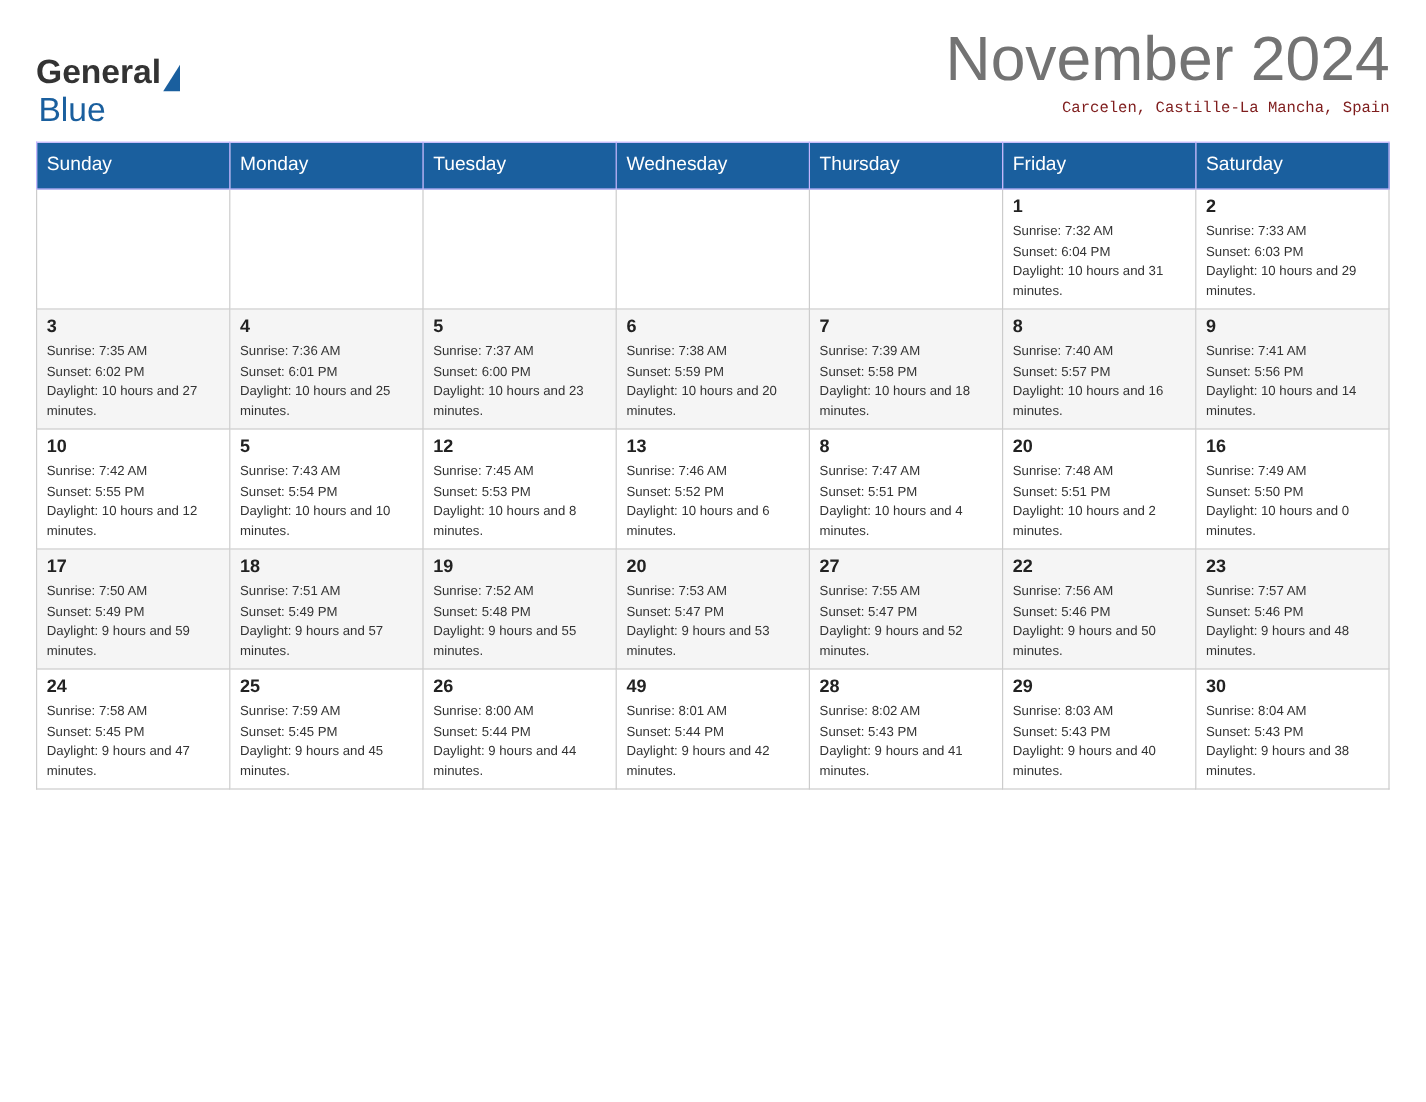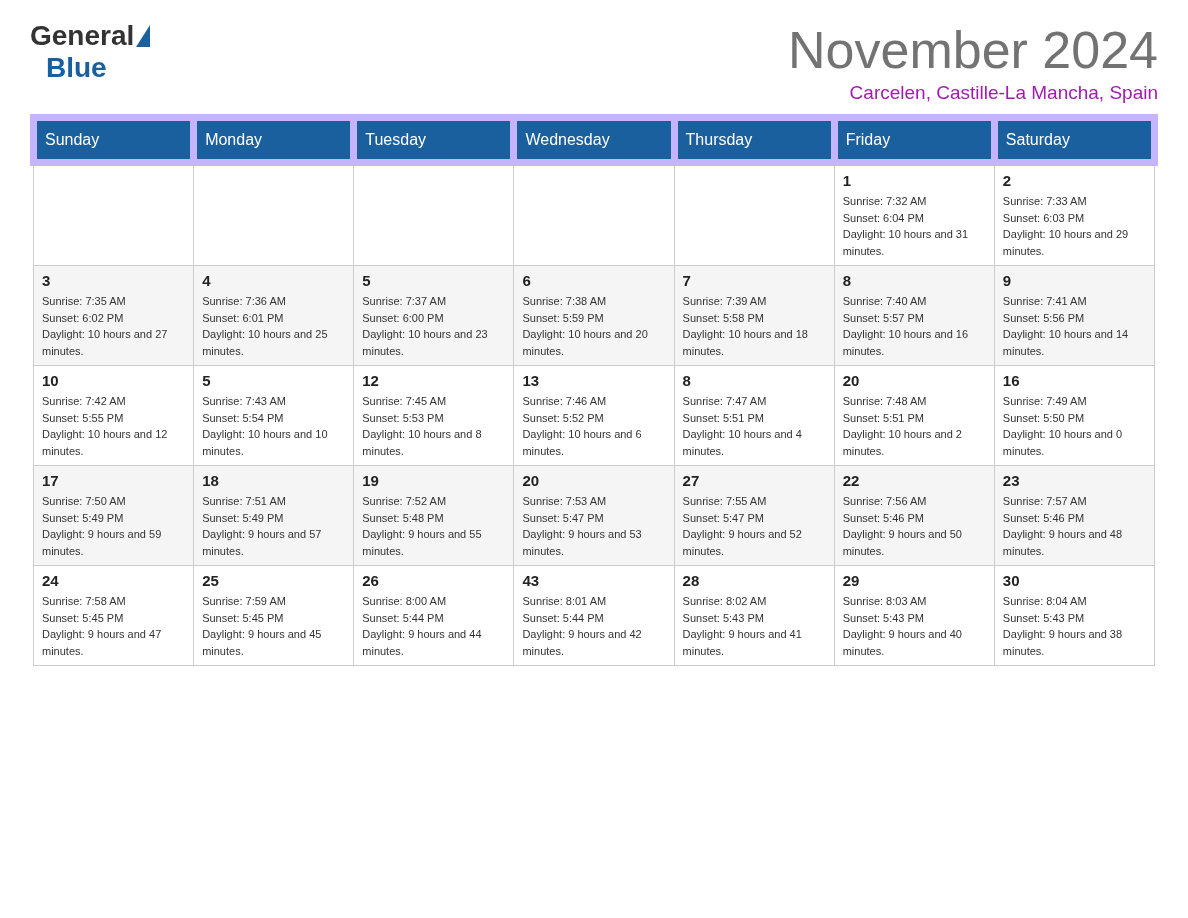--- a/index.html
+++ b/index.html
@@ -16,70 +16,72 @@
       align-items: flex-start;
       margin-bottom: 10px;
     }
     .logo {
       display: flex;
       flex-direction: column;
       align-items: flex-start;
     }
     .logo-top {
       display: flex;
-      align-items: flex-start;
+      align-items: flex-end;
+      margin-top: 24px;
     }
     .logo-general {
       font-size: 28px;
       font-weight: bold;
       color: #333;
       font-family: Arial, sans-serif;
     }
     .logo-triangle {
       width: 0;
       height: 0;
       border-left: 14px solid transparent;
       border-right: 0px solid transparent;
       border-bottom: 22px solid #1a5f9e;
       margin-left: 2px;
       margin-top: 5px;
     }
     .logo-blue {
       font-size: 28px;
-      font-weight: bold;
+      font-weight: normal;
       color: #1a5f9e;
-      margin-left: 16px;
+      margin-left: 2px;
     }
     .title-section {
       text-align: right;
     }
     .month-title {
       font-size: 52px;
       font-weight: normal;
       color: #737373;
       font-family: Arial, sans-serif;
     }
     .subtitle {
-      font-size: 19px;
-      color: #a21caf;
+      font-size: 13px;
+      color: #7f1d1d;
       margin-top: 2px;
+      font-family: Liberation Mono, monospace;
     }
     .calendar {
       width: 100%;
       border-collapse: collapse;
       margin-top: 8px;
     }
     .calendar th {
       background-color: #1a5f9e;
       color: #fff;
       font-size: 16px;
       font-weight: normal;
       padding: 10px 8px;
       text-align: left;
-      border: 7px solid #c4b5fd;
+      border: 1px solid #c4b5fd;
     }
     .calendar td {
       border: 1px solid #ccc;
       vertical-align: top;
       padding: 6px 8px;
       width: 14.28%;
       min-height: 100px;
       background: #fff;
     }
     .calendar tr:nth-child(even) td {
@@ -242,21 +244,21 @@
         </td>
         <td>
           <div class="day-number">25</div>
           <div class="day-info">Sunrise: 7:59 AM<br>Sunset: 5:45 PM<br>Daylight: 9 hours and 45 minutes.</div>
         </td>
         <td>
           <div class="day-number">26</div>
           <div class="day-info">Sunrise: 8:00 AM<br>Sunset: 5:44 PM<br>Daylight: 9 hours and 44 minutes.</div>
         </td>
         <td>
-          <div class="day-number">43</div>
+          <div class="day-number">49</div>
           <div class="day-info">Sunrise: 8:01 AM<br>Sunset: 5:44 PM<br>Daylight: 9 hours and 42 minutes.</div>
         </td>
         <td>
           <div class="day-number">28</div>
           <div class="day-info">Sunrise: 8:02 AM<br>Sunset: 5:43 PM<br>Daylight: 9 hours and 41 minutes.</div>
         </td>
         <td>
           <div class="day-number">29</div>
           <div class="day-info">Sunrise: 8:03 AM<br>Sunset: 5:43 PM<br>Daylight: 9 hours and 40 minutes.</div>
         </td>

